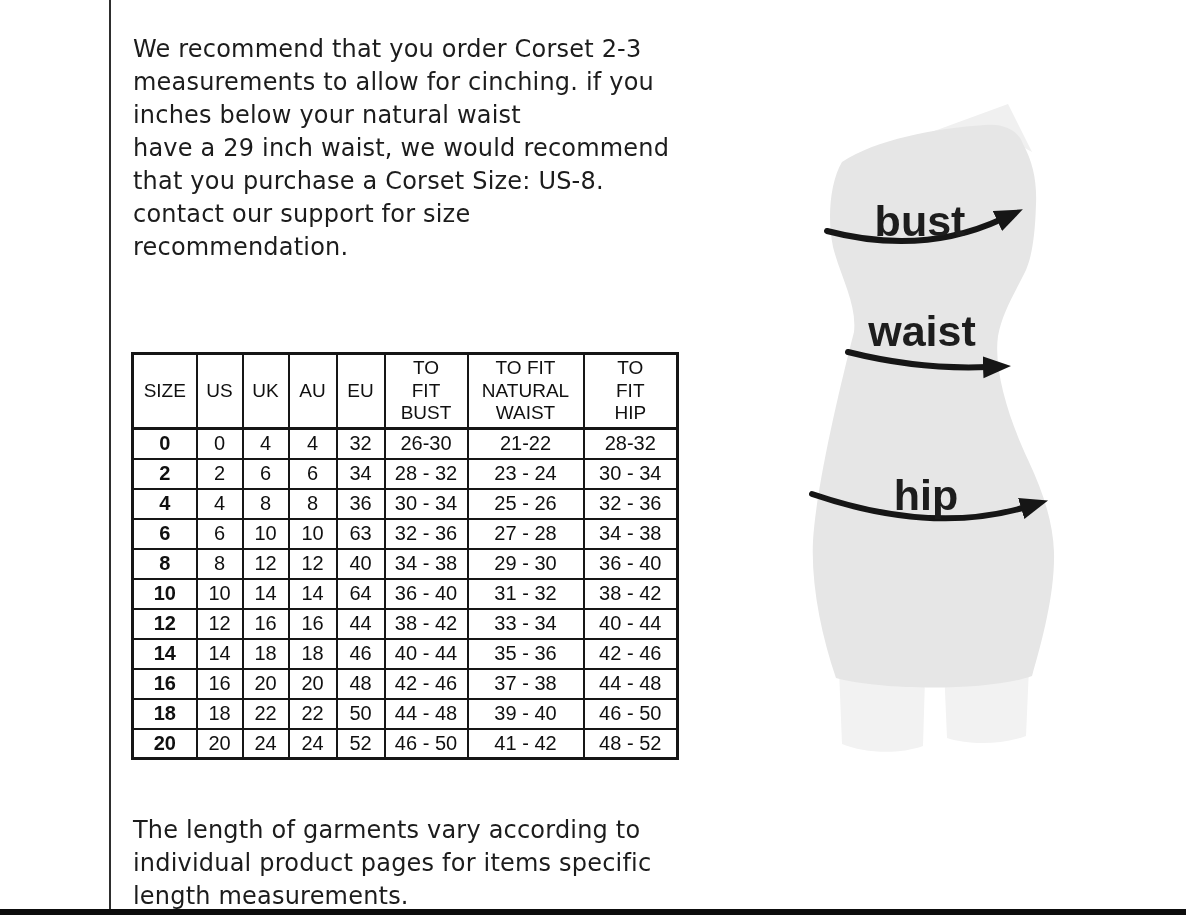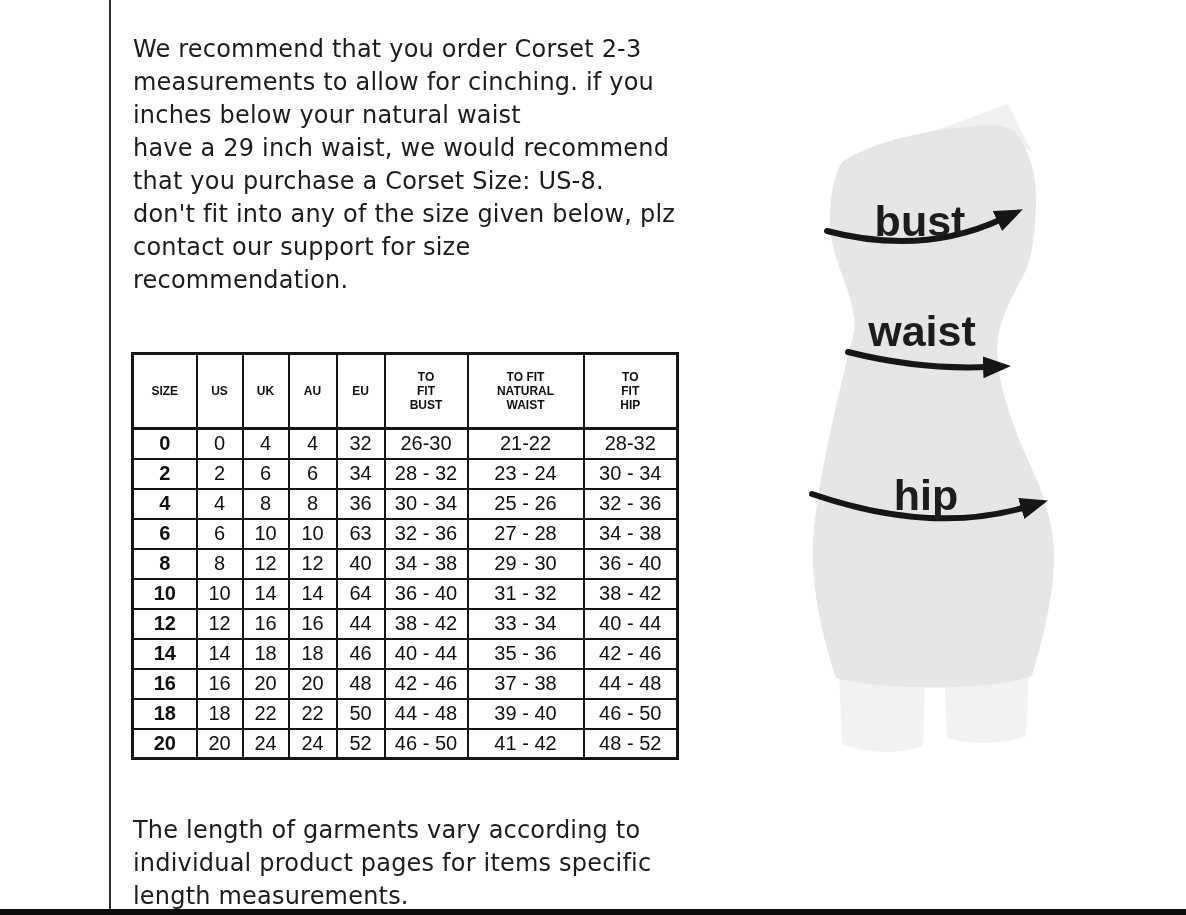--- a/index.html
+++ b/index.html
@@ -37,21 +37,21 @@
     font-family:"Liberation Sans", sans-serif;
     color:#101010;
   }
   .size-chart th, .size-chart td {
     border:2px solid #161616;
     text-align:center; vertical-align:middle; padding:0;
     overflow:hidden;
   }
   .size-chart thead tr { height:75px; }
   .size-chart th {
-    font-size:12px; font-weight:bold;
+    font-size:19px; font-weight:normal;
     white-space:pre-line; line-height:1.18;
   }
   .size-chart thead th { border-bottom-width:3px; }
   .size-chart tbody tr { height:30px; }
   .size-chart td { font-size:20px; }
   .size-chart td:first-child { font-weight:bold; }
 
   .figure-svg { position:absolute; left:780px; top:90px; }
   .fig-label {
     font-family:"Liberation Sans", sans-serif;
@@ -63,21 +63,20 @@
 
 <div class="vrule"></div>
 <div class="hrule"></div>
 
 <div class="para" id="intro">
   <div class="line">We recommend that you order Corset 2-3</div>
   <div class="line">measurements to allow for cinching. if you</div>
   <div class="line">inches below your natural waist</div>
   <div class="line">have a 29 inch waist, we would recommend</div>
   <div class="line">that you purchase a Corset Size: US-8.</div>
-  <div class="line">don't fit into any of the size given below, plz</div>
   <div class="line">contact our support for size</div>
   <div class="line">recommendation.</div>
 </div>
 
 <table class="size-chart">
   <colgroup>
     <col style="width:64px">
       <col style="width:46px">
       <col style="width:46px">
       <col style="width:48px">

